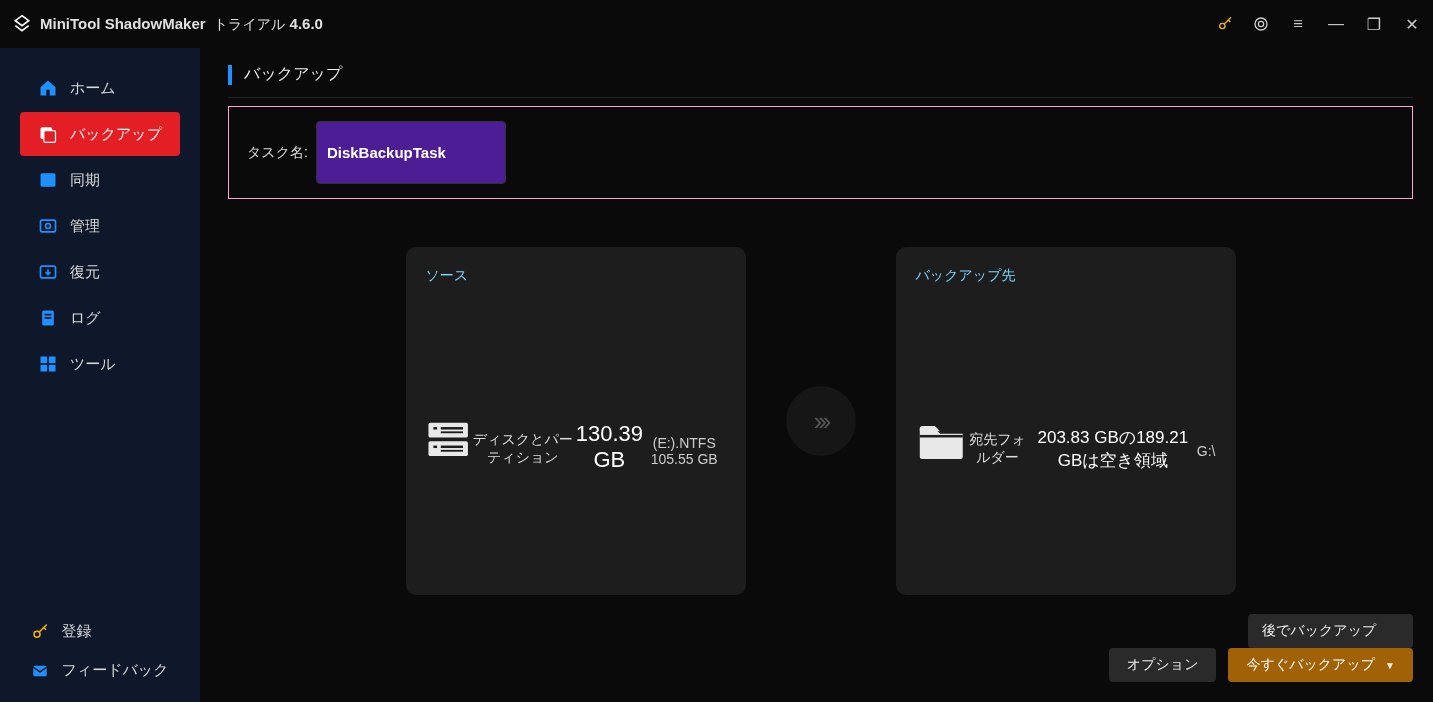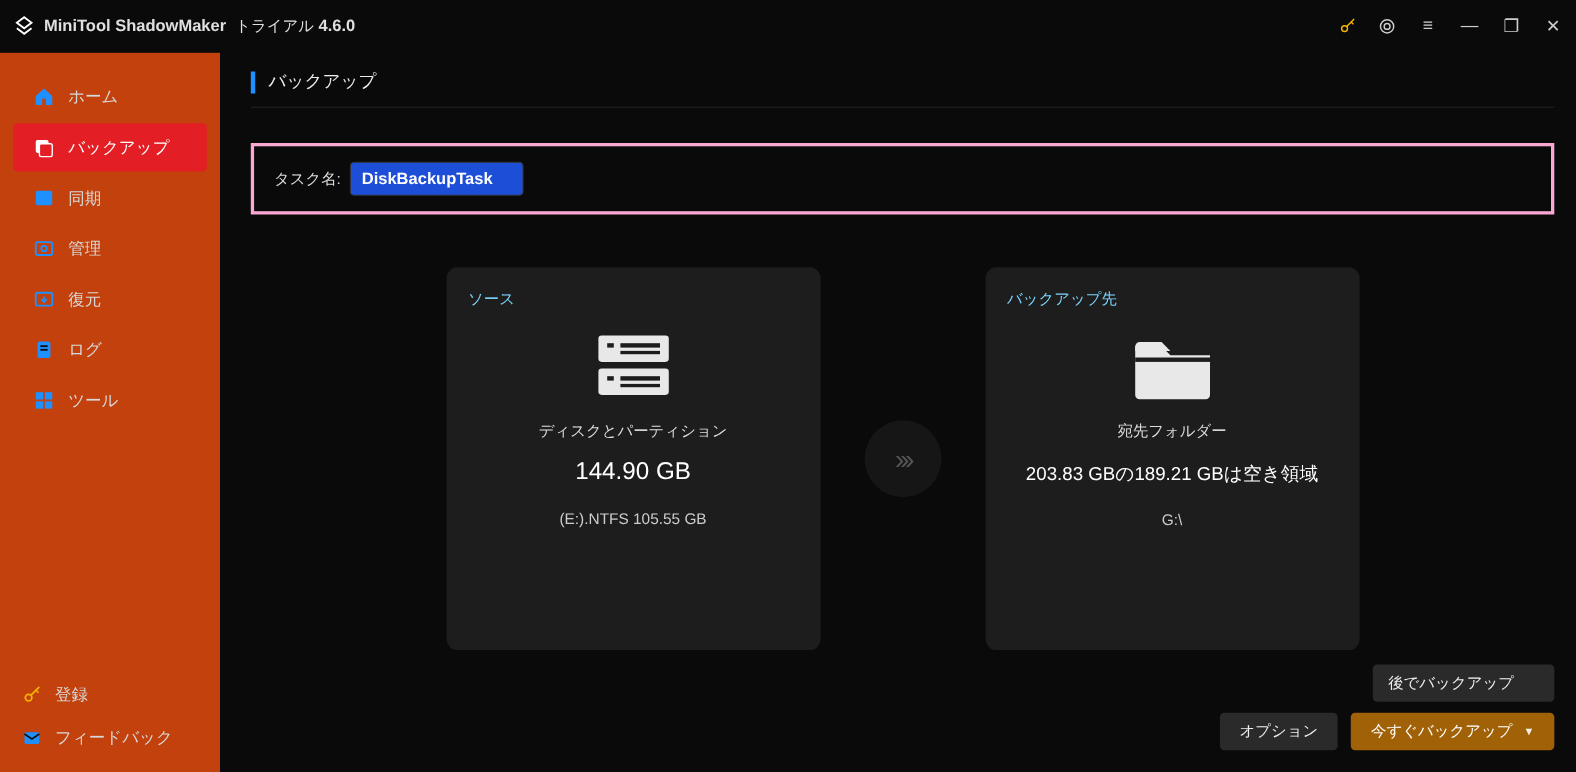--- a/index.html
+++ b/index.html
@@ -23,24 +23,25 @@
   justify-content: space-between;
 }
 .titlebar-left { display: flex; align-items: center; gap: 8px; }
 .titlebar-right { display: flex; align-items: center; gap: 20px; }
 .titlebar-right svg, .titlebar-right span.winctrl { cursor: pointer; }
 .app-title { font-weight: bold; font-size: 15px; }
 .trial { font-size: 14px; font-weight: normal; margin-left: 4px;}
 .body-area { flex: 1; display: flex; min-height: 0; }
 .sidebar {
   width: 200px;
-  background: #c2410c;
+  background: #0f172a;
   display: flex;
   flex-direction: column;
   padding: 16px 0 12px 0;
+  align-items: center;
 }
 .sidebar-top { flex: 1; }
 .nav-item {
   display: flex; align-items: center; gap: 12px;
   padding: 12px 18px; margin: 2px 12px;
   border-radius: 4px; cursor: pointer;
   color: #d8d8d8; font-size: 15px;
 }
 .nav-item.active { background: #e31e24; color: #fff; }
 .nav-item svg { flex-shrink: 0; }
@@ -56,59 +57,59 @@
   min-width: 0;
   position: relative;
 }
 .page-header {
   display: flex; align-items: center; gap: 12px;
   border-bottom: 1px solid #222; padding-bottom: 12px;
 }
 .accent-bar { width: 4px; height: 20px; background: #1e90ff; }
 .page-title { font-size: 16px; color: #eee; }
 .task-row {
-  margin-top: 32px;
+  margin-top: 8px;
   display: inline-flex; align-items: center; gap: 8px;
   padding: 14px 18px;
-  border: 3px solid #f9a8d4;
+  border: 1px solid #f9a8d4;
 }
 .task-label { font-size: 14px; color: #ddd; }
 .task-input {
-  background: #1d4ed8; border: 1px solid #333;
-  border-radius: 4px; padding: 6px 10px;
-  width: 158px; font-size: 15px; font-weight: bold;
+  background: #4c1d95; border: 1px solid #333;
+  border-radius: 4px; padding: 22px 10px;
+  width: 190px; font-size: 15px; font-weight: bold;
   color: #fff; font-family: inherit;
 }
 .cards-row {
   margin-top: 48px;
   display: flex; align-items: center; justify-content: center;
   gap: 40px;
 }
 .card {
   width: 340px; height: 348px;
   background: #1d1d1d; border-radius: 10px;
   padding: 20px 20px;
   display: flex; flex-direction: column;
   cursor: pointer;
 }
 .card-label { font-size: 14px; color: #7dd3fc; }
-.card-body { flex: 1; display: flex; flex-direction: column; align-items: center; justify-content: flex-start; padding-top: 20px; text-align:center;}
+.card-body { flex: 1; display: flex; flex-direction: row; align-items: center; justify-content: flex-start; padding-top: 20px; text-align:center;}
 .card-body .big { font-size: 22px; color: #fff; margin-top: 14px; }
 .card-body .mid { font-size: 14px; color: #ddd; margin-top: 18px; }
 .card-body .small { font-size: 14px; color: #ccc; margin-top: 22px; }
 .card-body .info { font-size: 17px; color: #fff; margin-top: 18px; }
 .arrows-circle {
   width: 70px; height: 70px; border-radius: 50%;
   background: #161616;
   display: flex; align-items: center; justify-content: center;
   color: #555; font-size: 26px; letter-spacing: -4px;
 }
 .footer-buttons {
   position: absolute; right: 20px; bottom: 20px;
-  display: flex; flex-direction: column; align-items: flex-end; gap: 10px;
+  display: flex; flex-direction: column; align-items: flex-end; gap: 0;
 }
 .footer-row { display: flex; gap: 12px; }
 .btn {
   padding: 8px 18px; border-radius: 4px;
   font-size: 14px; cursor: pointer; border: none;
   font-family: inherit;
 }
 .btn-later { background: #2a2a2a; color: #eee; width: 165px; text-align: left; padding-left: 14px;}
 .btn-options { background: #2a2a2a; color: #eee; }
 .btn-now { background: #a16207; color: #fff; display: flex; align-items: center; gap: 10px; }
@@ -239,21 +240,21 @@
             <rect x="4" y="4" width="64" height="24" rx="3"></rect>
             <rect x="4" y="34" width="64" height="24" rx="3"></rect>
             <rect x="12" y="11" width="6" height="4" fill="#1d1d1d"></rect>
             <rect x="24" y="11" width="36" height="4" fill="#1d1d1d"></rect>
             <rect x="24" y="18" width="36" height="3" fill="#1d1d1d"></rect>
             <rect x="12" y="41" width="6" height="4" fill="#1d1d1d"></rect>
             <rect x="24" y="41" width="36" height="4" fill="#1d1d1d"></rect>
             <rect x="24" y="48" width="36" height="3" fill="#1d1d1d"></rect>
           </svg>
           <div class="mid">ディスクとパーティション</div>
-          <div class="big">144.90 GB</div>
+          <div class="big">130.39 GB</div>
           <div class="small">(E:).NTFS 105.55 GB</div>
         </div>
       </div>
 
       <div class="arrows-circle">›››</div>
 
       <div class="card">
         <div class="card-label">バックアップ先</div>
         <div class="card-body">
           <svg width="80" height="64" viewBox="0 0 80 64" fill="#e8e8e8">

